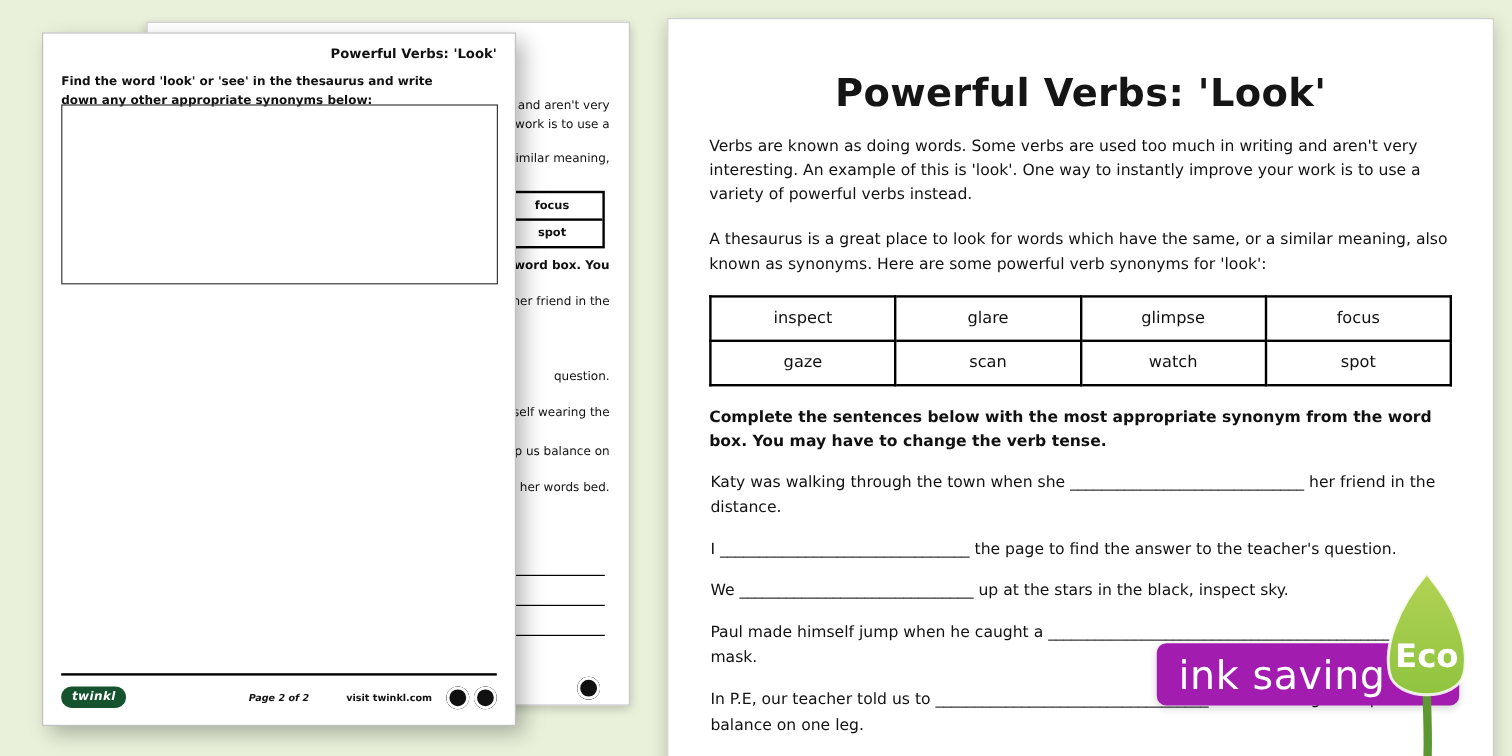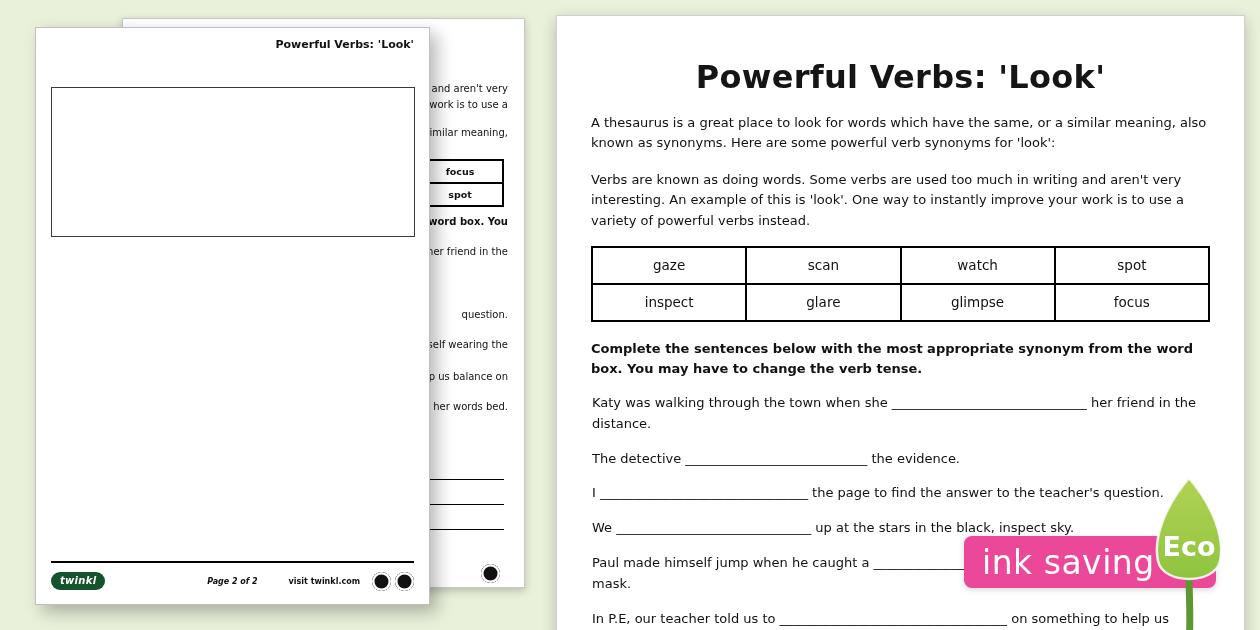--- a/index.html
+++ b/index.html
@@ -94,21 +94,21 @@
   }
   .word-box td {
     border:2px solid #000; height:33px; text-align:center;
     font-size:13.5px; width:25%;
   }
   .ws-sentence { font-size:13px; line-height:1.6; margin:14px 1px 0; }
 
   
   .ink-badge {
     position:absolute; left:964px; top:536px; width:252px; height:52px;
-    background:#ec4899; border-radius:8px;
+    background:#a21caf; border-radius:8px;
     display:flex; align-items:center; padding-left:18px; box-sizing:border-box;
     z-index:5;
     box-shadow:0 2px 6px rgba(0,0,0,0.15);
   }
   .ink-label { color:#fff; font-size:33px; letter-spacing:0.5px; }
   .eco-leaf { position:absolute; left:1146px; top:476px; width:86px; height:170px; z-index:6; }
 </style>
 </head>
 <body>
 
@@ -129,54 +129,54 @@
     <div class="frag f7">help us balance on</div>
     <div class="frag f8">her words bed.</div>
     <div class="answer-line l1"></div>
     <div class="answer-line l2"></div>
     <div class="answer-line l3"></div>
     <span class="mini-logo-circle back-footer-circle"></span>
   </div>
 
   <div class="page front-page">
     <div class="fp-header">Powerful Verbs: 'Look'</div>
+    <div class="fp-instruction">Find the word 'look' or 'see' in the thesaurus and write down any other appropriate synonyms below:</div>
     <div class="fp-box"></div>
     <div class="fp-footer-line"></div>
     <div class="fp-footer-row">
       <span class="twinkl-pill"><span>twinkl</span></span>
       <span class="fp-page-num">Page 2 of 2</span>
       <span class="fp-visit">visit twinkl.com</span>
       <span class="mini-logo-circle"></span>
       <span class="mini-logo-circle"></span>
     </div>
   </div>
 
   <div class="page main-page">
     <h1 class="ws-title">Powerful Verbs: 'Look'</h1>
+    <p class="ws-para">Verbs are known as doing words. Some verbs are used too much in writing and aren't very interesting. An example of this is 'look'. One way to instantly improve your work is to use a variety of powerful verbs instead.</p>
     <p class="ws-para">A thesaurus is a great place to look for words which have the same, or a similar meaning, also known as synonyms. Here are some powerful verb synonyms for 'look':</p>
-    <p class="ws-para">Verbs are known as doing words. Some verbs are used too much in writing and aren't very interesting. An example of this is 'look'. One way to instantly improve your work is to use a variety of powerful verbs instead.</p>
     <table class="word-box">
       <tbody>
           <tr>
+        <td>inspect</td>
+        <td>glare</td>
+        <td>glimpse</td>
+        <td>focus</td>
+      </tr>
+      <tr>
         <td>gaze</td>
         <td>scan</td>
         <td>watch</td>
         <td>spot</td>
       </tr>
-      <tr>
-        <td>inspect</td>
-        <td>glare</td>
-        <td>glimpse</td>
-        <td>focus</td>
-      </tr>
     </tbody>
       </table>
     <p class="ws-para ws-task">Complete the sentences below with the most appropriate synonym from the word box. You may have to change the verb tense.</p>
     <p class="ws-sentence">Katy was walking through the town when she ______________________________ her friend in the distance.</p>
-    <p class="ws-sentence">The detective ____________________________ the evidence.</p>
     <p class="ws-sentence">I ________________________________ the page to find the answer to the teacher's question.</p>
     <p class="ws-sentence">We ______________________________ up at the stars in the black, inspect sky.</p>
     <p class="ws-sentence">Paul made himself jump when he caught a _____________________________________________ scary mask.</p>
     <p class="ws-sentence">In P.E, our teacher told us to ___________________________________ on something to help us balance on one leg.</p>
   </div>
 
   <div class="ink-badge">
     <span class="ink-label">ink saving</span>
   </div>
 

